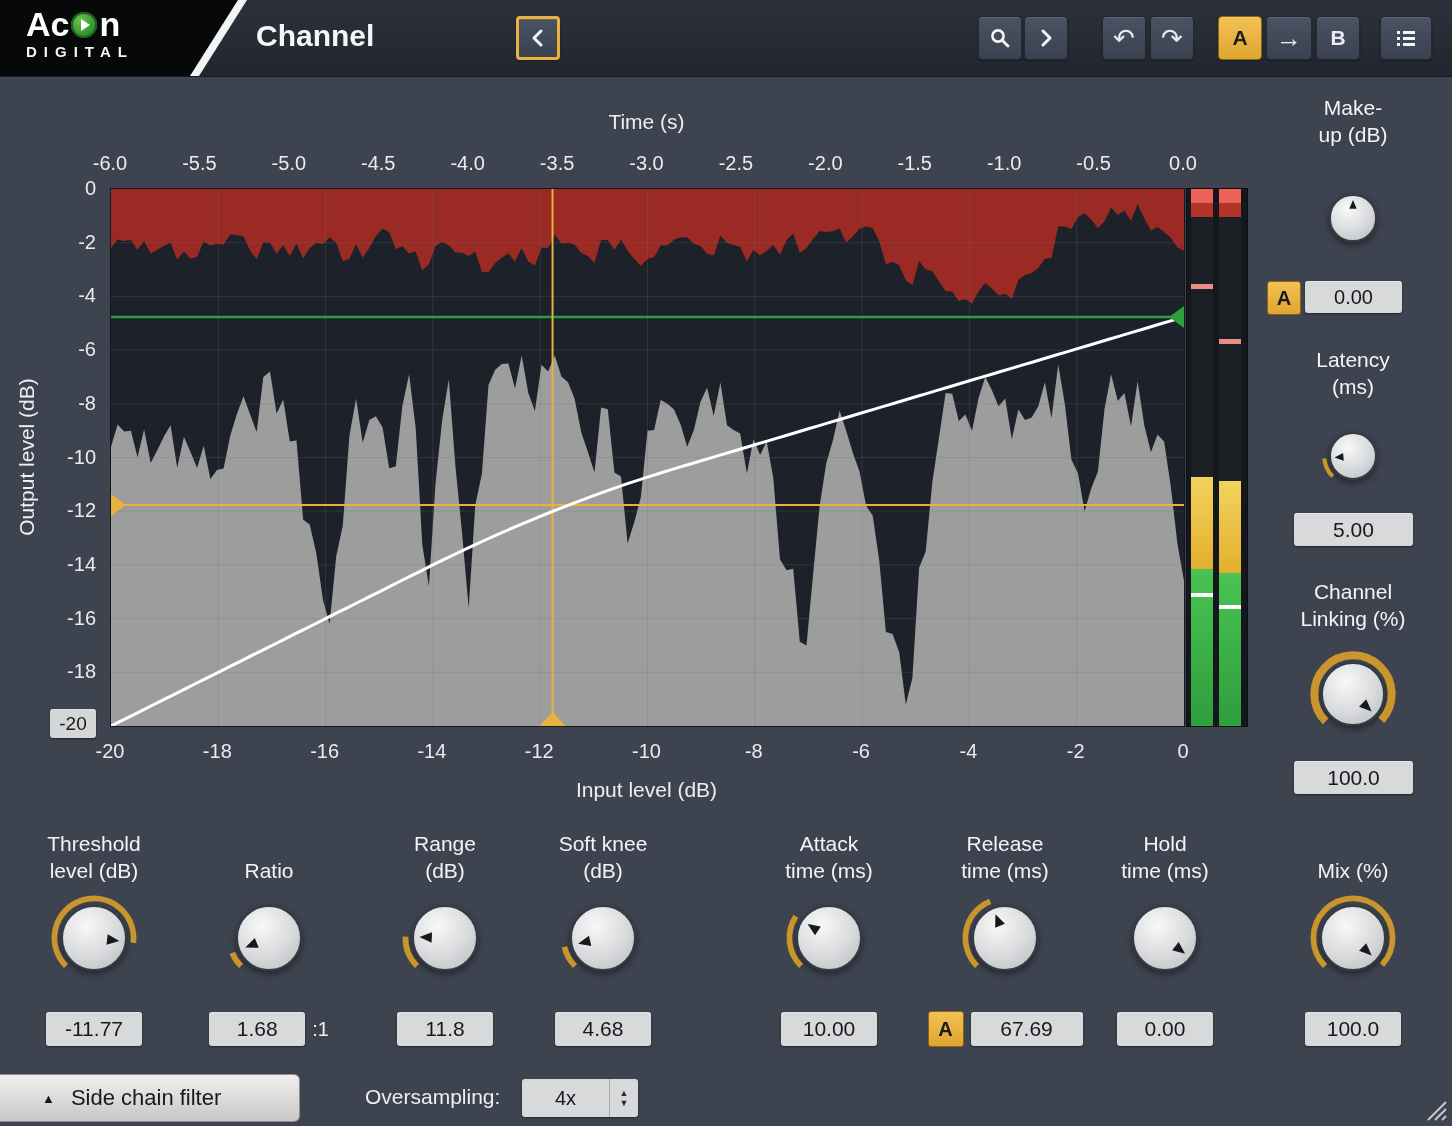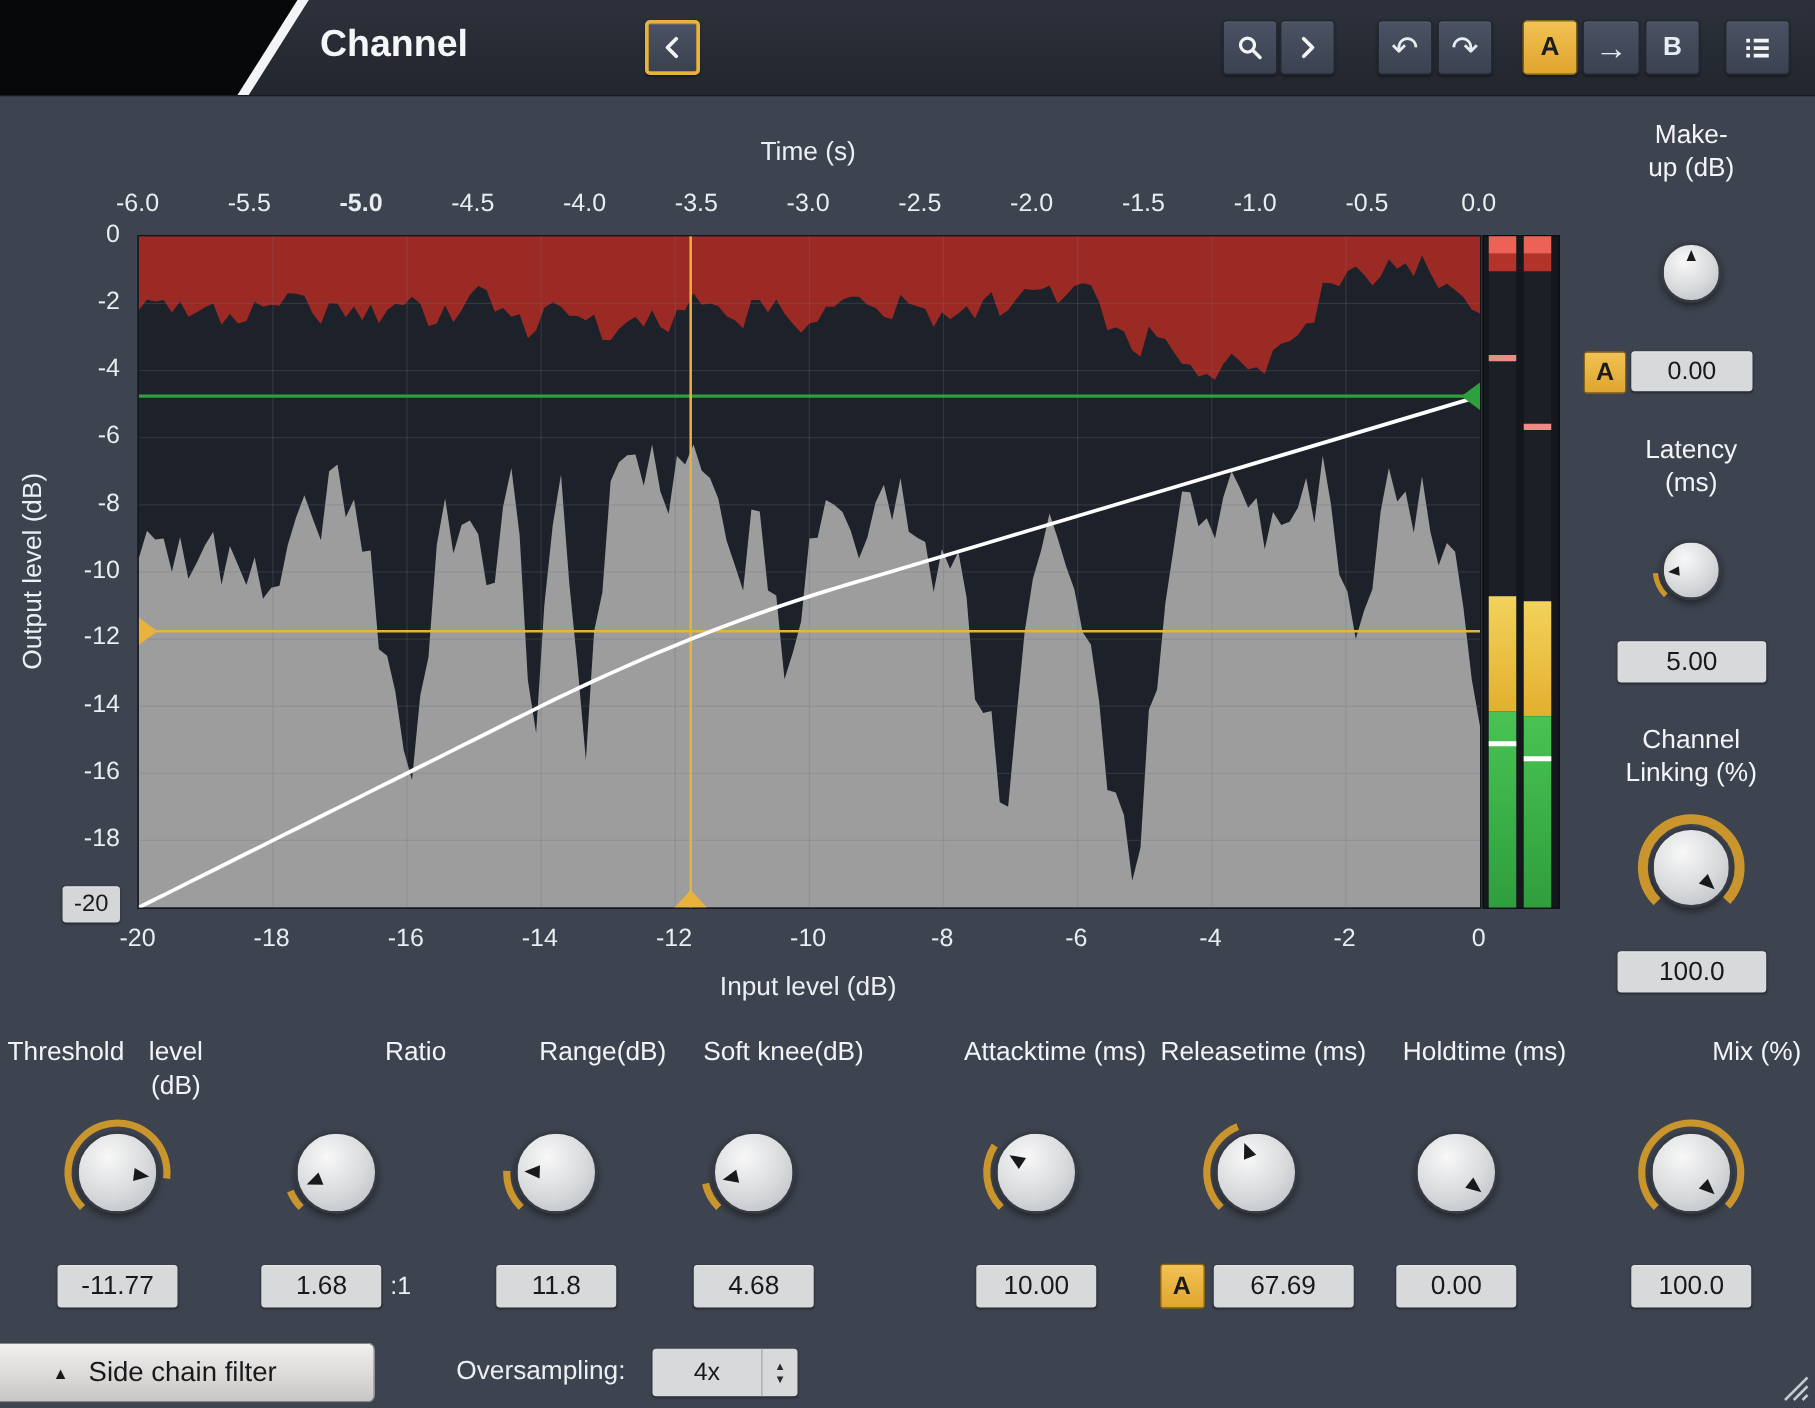--- a/index.html
+++ b/index.html
@@ -48,21 +48,21 @@
   .seg{position:absolute;left:0;width:100%;}
   
   .knob{position:relative;border-radius:50%;cursor:pointer;}
   .knob .face{position:absolute;inset:12%;border-radius:50%;
         background:radial-gradient(circle at 38% 30%,#f8f8f8,#d7d9db 55%,#b6bac0);
         border:2px solid #363b43;box-sizing:border-box;box-shadow:0 3px 6px rgba(0,0,0,.45);}
   .knob.ring .face{inset:14%;}
   .knob svg{position:absolute;inset:0;width:100%;height:100%;overflow:visible;}
   .k88{width:88px;height:88px;} .k64{width:64px;height:64px;} .k62{width:62px;height:62px;}
   .knob-unit{position:absolute;top:828px;width:176px;}
-  .klabel{height:56px;display:flex;flex-direction:row;justify-content:flex-end;
+  .klabel{height:56px;display:flex;flex-direction:column;justify-content:flex-end;
         text-align:center;font-size:21px;line-height:27px;color:#f2f4f7;}
   .kwrap{width:88px;margin:10px auto 0;}
   .vrow{margin-top:30px;display:flex;justify-content:center;align-items:center;gap:7px;height:34px;}
   .vbox{min-width:96px;height:34px;background:#d7d9db;border-radius:3px;box-sizing:border-box;
         display:flex;align-items:center;justify-content:center;font-size:21px;color:#17191d;
         box-shadow:0 1px 2px rgba(0,0,0,.45),inset 0 1px 0 #fff5;cursor:pointer;}
   .abtn{width:34px;height:34px;background:linear-gradient(#f2c254,#dfa52e);border:1px solid #8a6516;border-radius:3px;
         color:#1b1b1b;font-weight:700;font-size:20px;display:flex;align-items:center;justify-content:center;cursor:pointer;}
   .suffix{font-size:20px;color:#eceff3;}
   .rp-label{position:absolute;width:180px;text-align:center;font-size:21px;line-height:27px;color:#f2f4f7;}
@@ -80,20 +80,30 @@
   .grip{position:absolute;left:1420px;top:1094px;}
 </style>
 </head>
 <body>
 
 <div class="header">
   <svg class="logo-svg" width="250" height="76">
     <polygon points="0,0 238,0 190,76 0,76" fill="#07080a"></polygon>
     <polygon points="238,0 247,0 199,76 190,76" fill="#f2f4f6"></polygon>
   </svg>
+  <div class="brand">
+    <div class="brand-line1">
+      <span>Ac</span>
+        <span class="brand-o">
+          <span class="brand-play"></span>
+        </span>
+        <span>n</span>
+    </div>
+    <div class="brand-line2">DIGITAL</div>
+  </div>
   <div class="app-title">Channel</div>
 
   <div class="hbtn sel" style="left:516px;width:44px;">
     <svg width="20" height="22" viewBox="0 0 20 22">
         <polyline points="13,4 6,11 13,18" fill="none" stroke="#f2f4f6" stroke-width="3" stroke-linecap="round" stroke-linejoin="round"></polyline>
       </svg>
   </div>
   <div class="hbtn" style="left:978px;width:44px;">
     <svg width="22" height="22" viewBox="0 0 22 22">
         <circle cx="9" cy="9" r="5.6" fill="none" stroke="#f2f4f6" stroke-width="2.6"></circle>
@@ -132,21 +142,21 @@
       <rect x="3" y="16" width="3" height="3" fill="#f2f4f6"></rect>
         <rect x="9" y="16" width="12" height="3" fill="#f2f4f6"></rect>
     </svg>
   </div>
 </div>
 
 <div class="axis-title" id="time-title">Time (s)</div>
 <div id="time-ticks">
     <span style="left: 110px;">-6.0</span>
     <span style="left: 199.417px;">-5.5</span>
-    <span style="left: 288.833px; font-weight: bold;">-5.0</span>
+    <span style="left: 288.833px;">-5.0</span>
     <span style="left: 378.25px;">-4.5</span>
     <span style="left: 467.667px;">-4.0</span>
     <span style="left: 557.083px;">-3.5</span>
     <span style="left: 646.5px;">-3.0</span>
     <span style="left: 735.917px;">-2.5</span>
     <span style="left: 825.333px;">-2.0</span>
     <span style="left: 914.75px;">-1.5</span>
     <span style="left: 1004.17px;">-1.0</span>
     <span style="left: 1093.58px;">-0.5</span>
     <span style="left: 1183px;">0.0</span>

